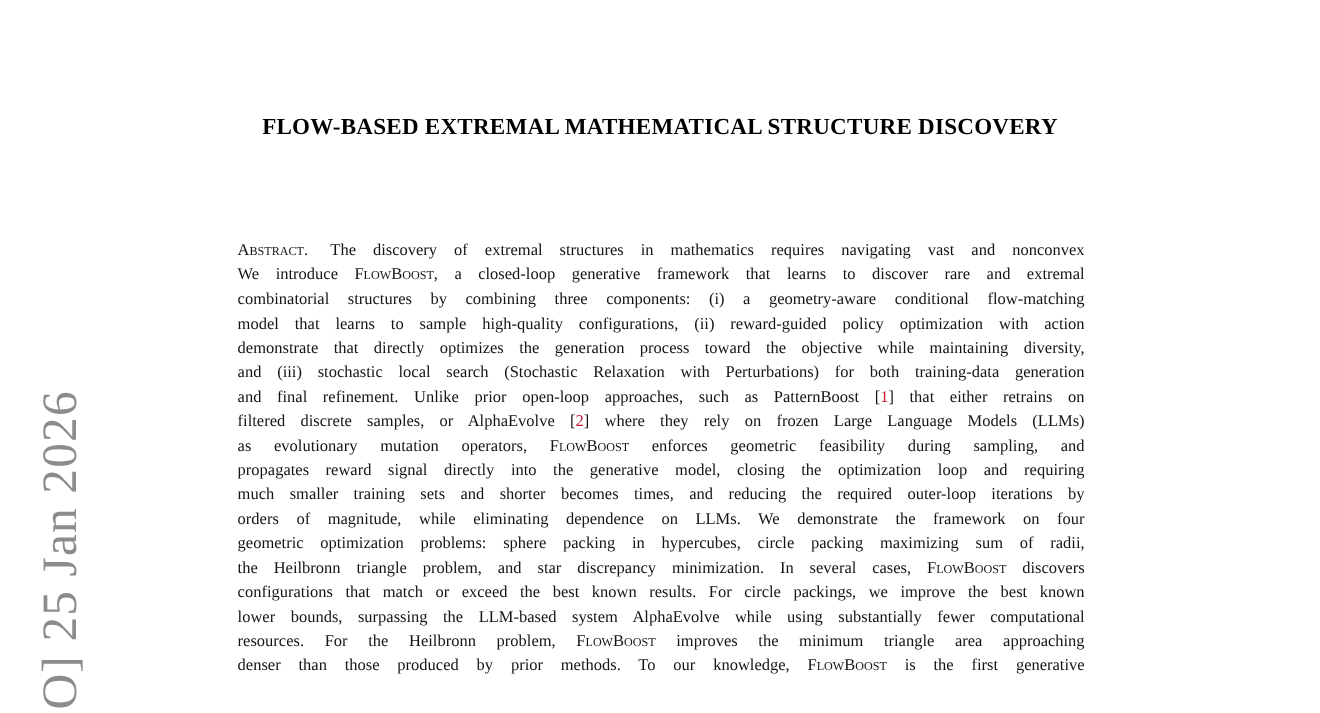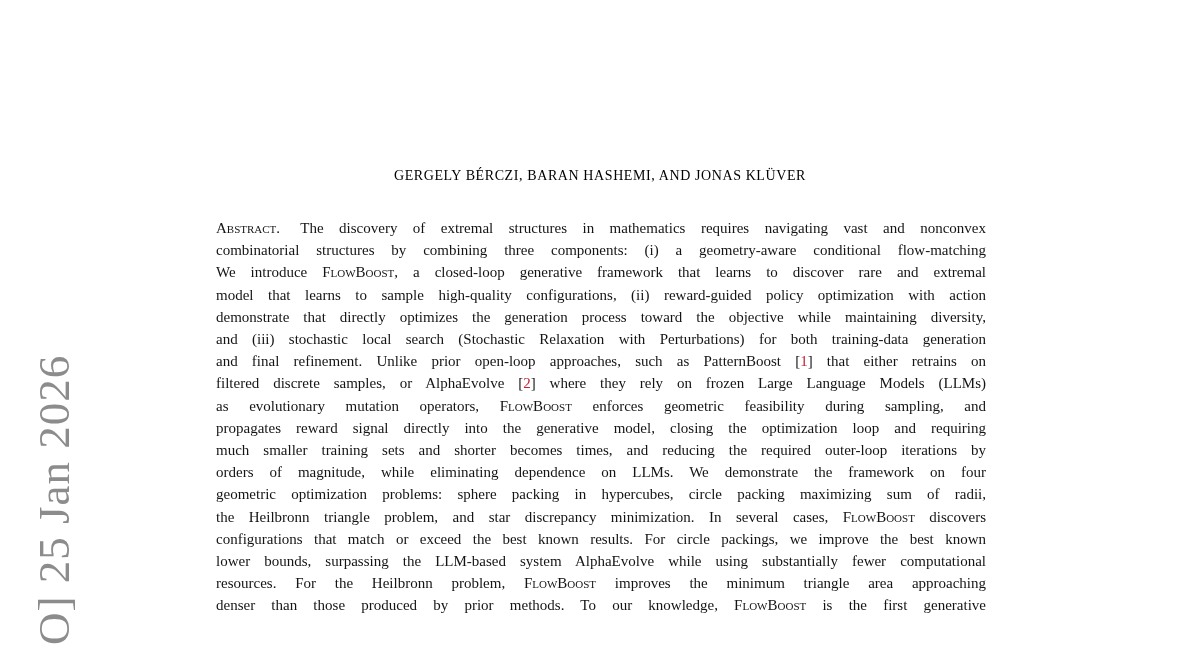--- a/index.html
+++ b/index.html
@@ -72,27 +72,27 @@
   .cite {
     color: var(--cite, #c41e2f);
   }
 </style>
 </head>
 <body>
 
 <div class="page">
   <div class="watermark">CO] 25 Jan 2026</div>
 
+  <h1 class="title">FLOW-BASED EXTREMAL MATHEMATICAL STRUCTURE DISCOVERY</h1>
 
-  <div class="authors">GERGELY BÉRCZI, BARAN HASHEMI, AND JONAS KLÜVER</div>
 
   <div class="abstract">
       <div class="aline"><span class="sc abslabel">Abstract.</span> The discovery of extremal structures in mathematics requires navigating vast and nonconvex</div>
+      <div class="aline">We introduce <span class="sc">FlowBoost</span>, a closed-loop generative framework that learns to discover rare and extremal</div>
       <div class="aline">combinatorial structures by combining three components: (i) a geometry-aware conditional flow-matching</div>
-      <div class="aline">We introduce <span class="sc">FlowBoost</span>, a closed-loop generative framework that learns to discover rare and extremal</div>
       <div class="aline">model that learns to sample high-quality configurations, (ii) reward-guided policy optimization with action</div>
       <div class="aline">demonstrate that directly optimizes the generation process toward the objective while maintaining diversity,</div>
       <div class="aline">and (iii) stochastic local search (Stochastic Relaxation with Perturbations) for both training-data generation</div>
       <div class="aline">and final refinement. Unlike prior open-loop approaches, such as PatternBoost [<span class="cite">1</span>] that either retrains on</div>
       <div class="aline">filtered discrete samples, or AlphaEvolve [<span class="cite">2</span>] where they rely on frozen Large Language Models (LLMs)</div>
       <div class="aline">as evolutionary mutation operators, <span class="sc">FlowBoost</span> enforces geometric feasibility during sampling, and</div>
       <div class="aline">propagates reward signal directly into the generative model, closing the optimization loop and requiring</div>
       <div class="aline">much smaller training sets and shorter becomes times, and reducing the required outer-loop iterations by</div>
       <div class="aline">orders of magnitude, while eliminating dependence on LLMs. We demonstrate the framework on four</div>
       <div class="aline">geometric optimization problems: sphere packing in hypercubes, circle packing maximizing sum of radii,</div>

